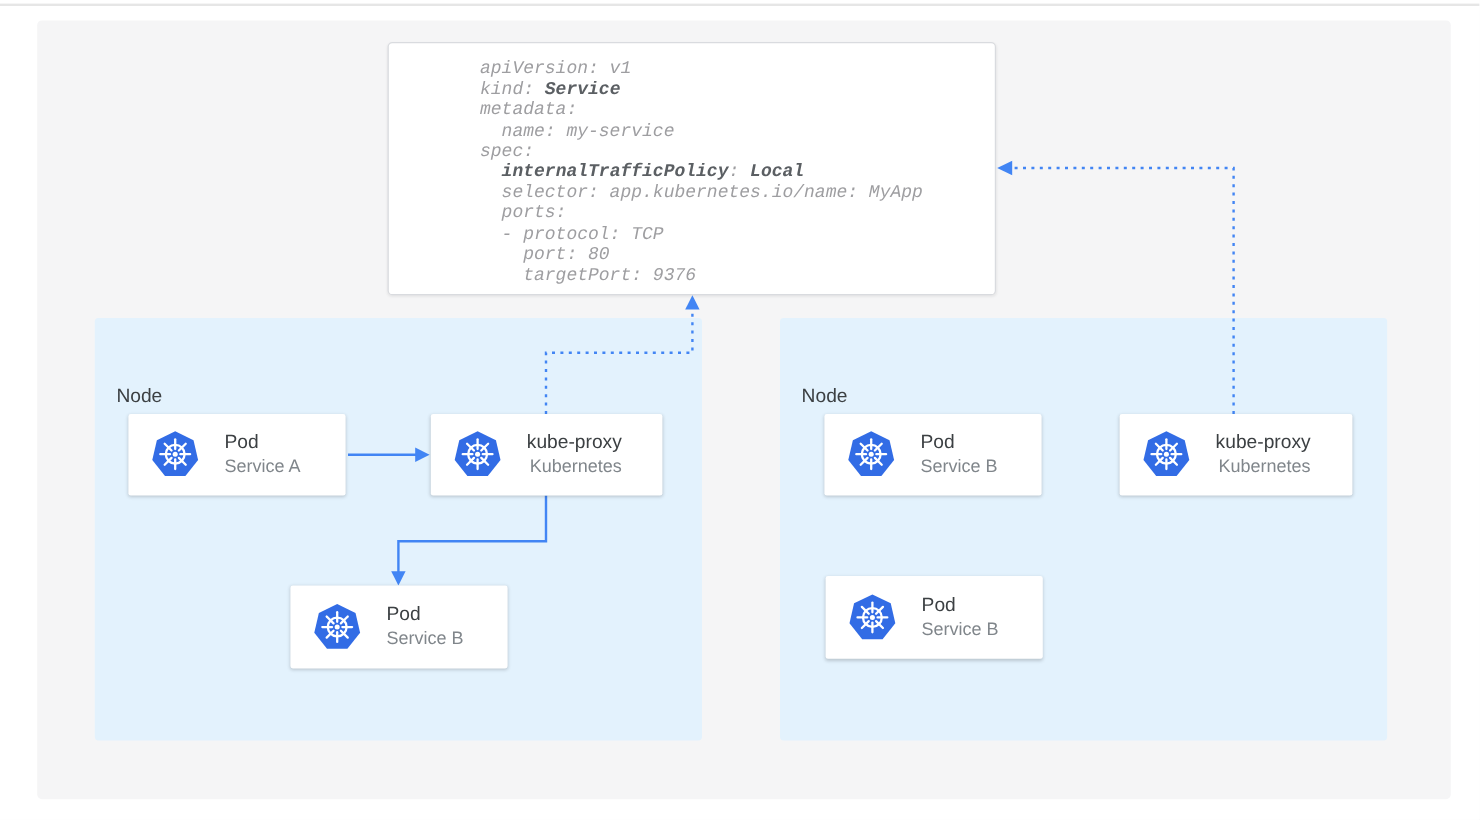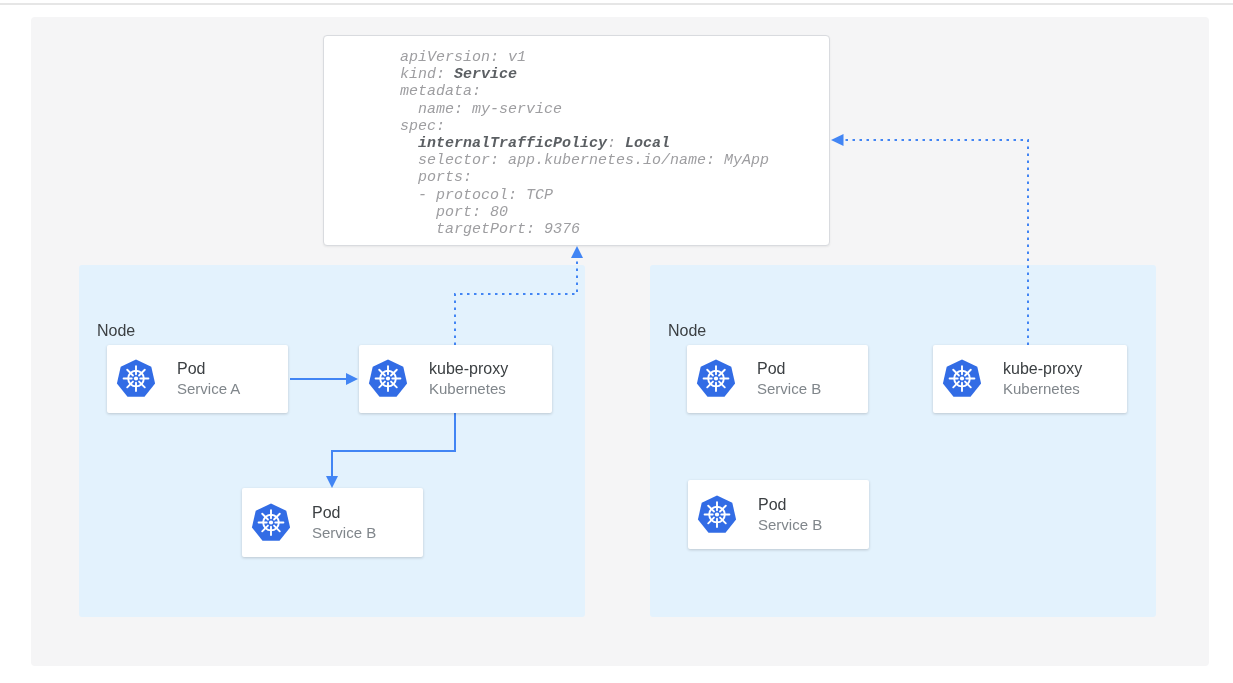--- a/index.html
+++ b/index.html
@@ -40,25 +40,25 @@
   .node-right { left:619px; }
   .node-label {
     position:absolute; left:18px; top:13px;
     font-size:16px; color:#3c4043;margin-top:44px;
   }
   
   .comp {
     position:absolute; background:#ffffff; border-radius:2px;
     box-shadow:0 1px 3px rgba(0,0,0,.18);
     display:flex; align-items:center; box-sizing:border-box;
-    padding-left:8px;
+    padding-left:18px;
   }
   .comp .k8s-icon { width:42px; height:42px; margin-right:20px; flex:0 0 auto; display:block; }
   .comp-title { font-size:16px; color:#3c4043; line-height:20px; }
-  .comp-sub   { font-size:15px; color:#80868b; line-height:20px; }
+  .comp-sub   { font-size:15px; color:#80868b; line-height:20px;text-align:right; }
   .pod-a       { left:76px;  top:328px; width:181px; height:68px; }
   .kp-left     { left:328px; top:328px; width:193px; height:68px; }
   .pod-b-left  { left:211px; top:471px; width:181px; height:69px; }
   .pod-b1-right{ left:656px; top:328px; width:181px; height:68px; }
   .kp-right    { left:902px; top:328px; width:194px; height:68px; }
   .pod-b2-right{ left:657px; top:463px; width:181px; height:69px; }
   
   .arrows {
     position:absolute; left:0; top:0; width:1178px; height:649px;
     pointer-events:none;

